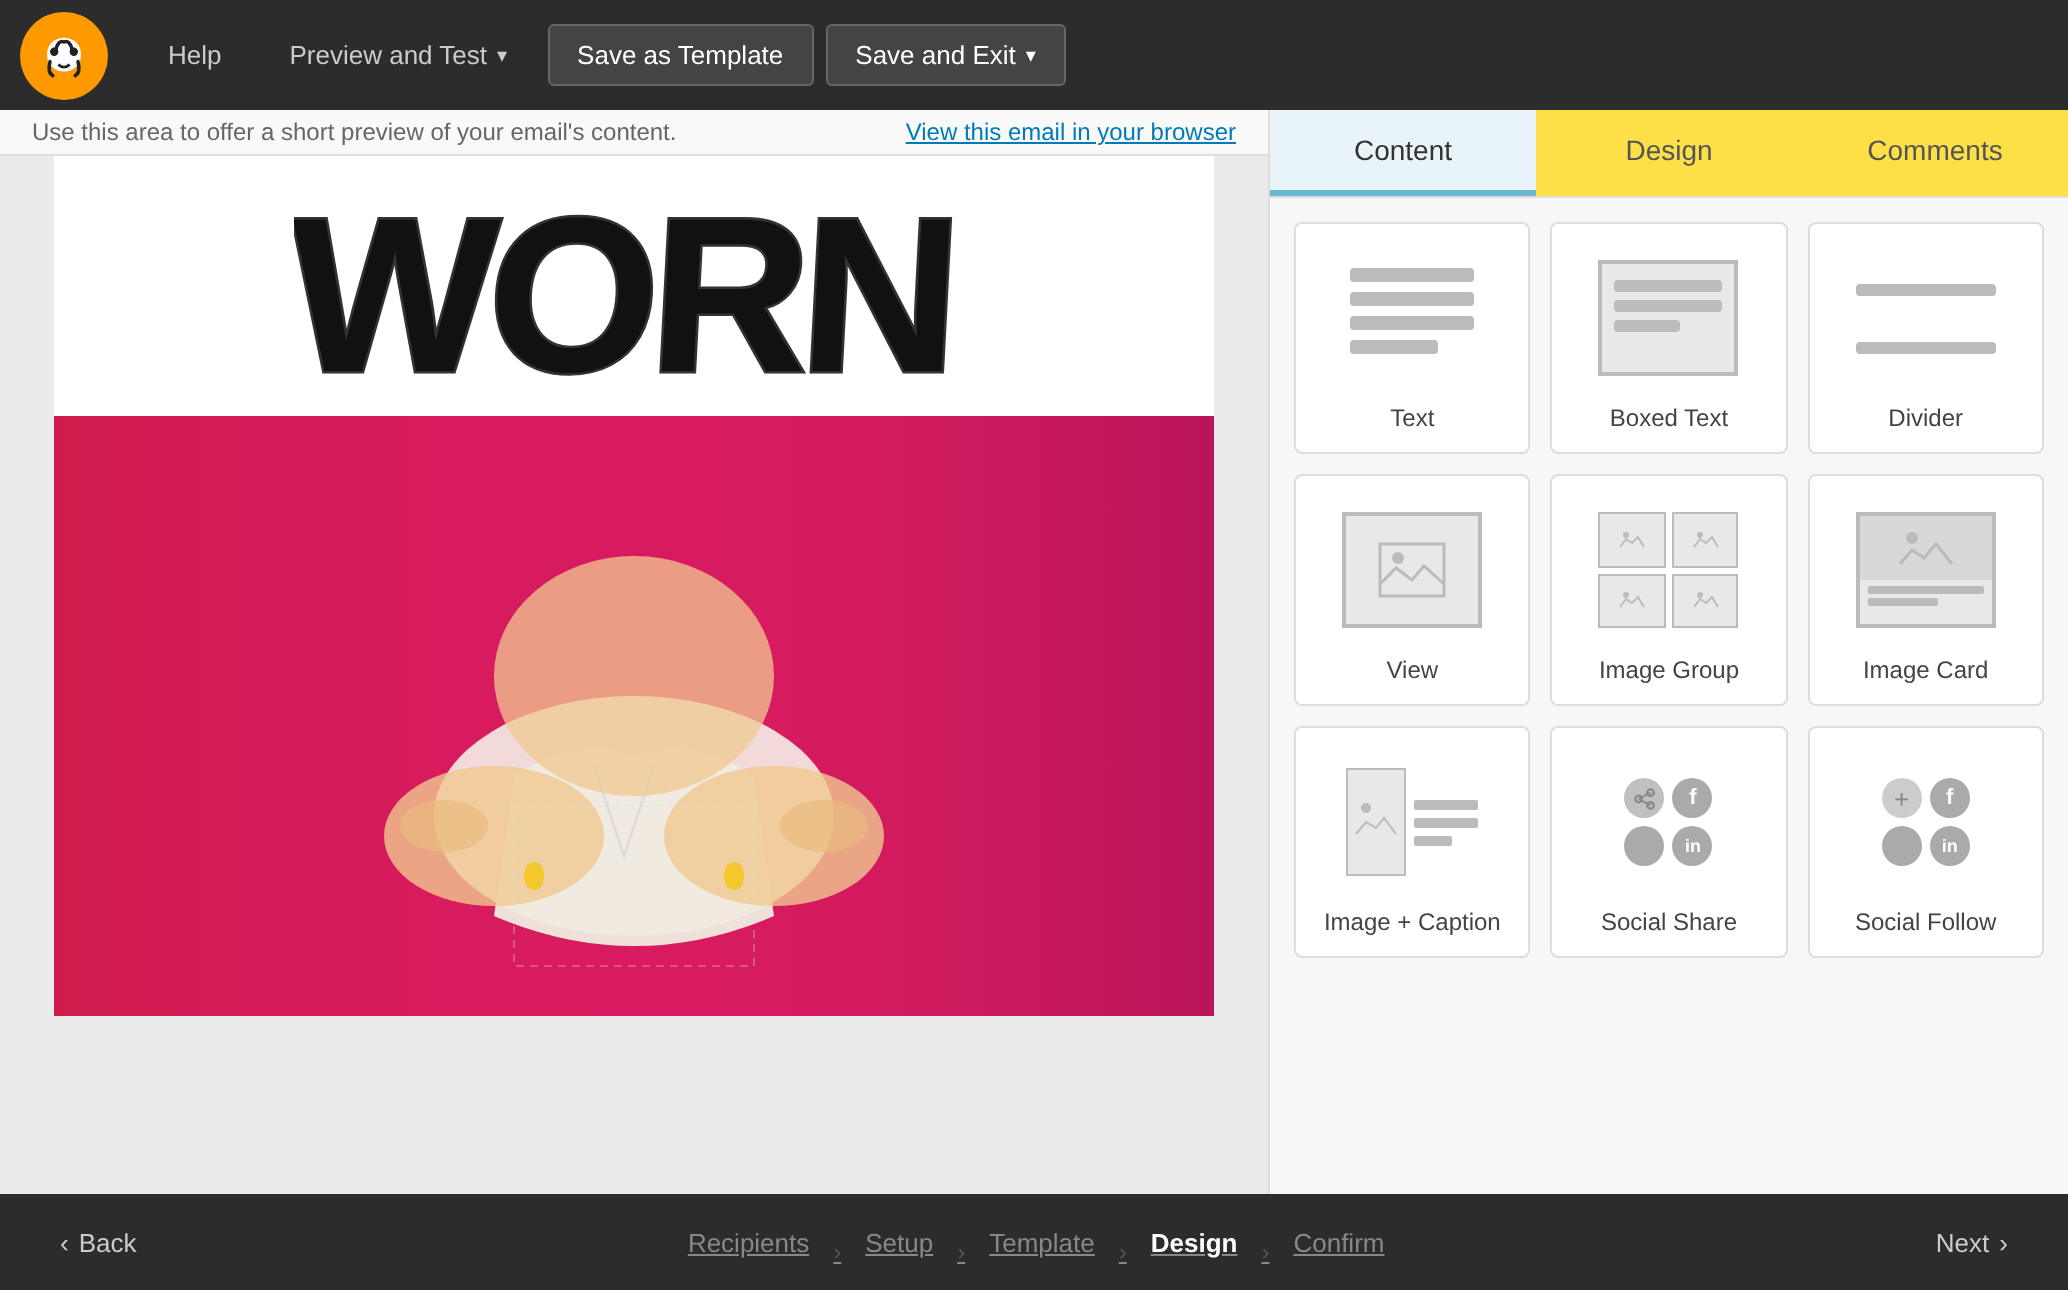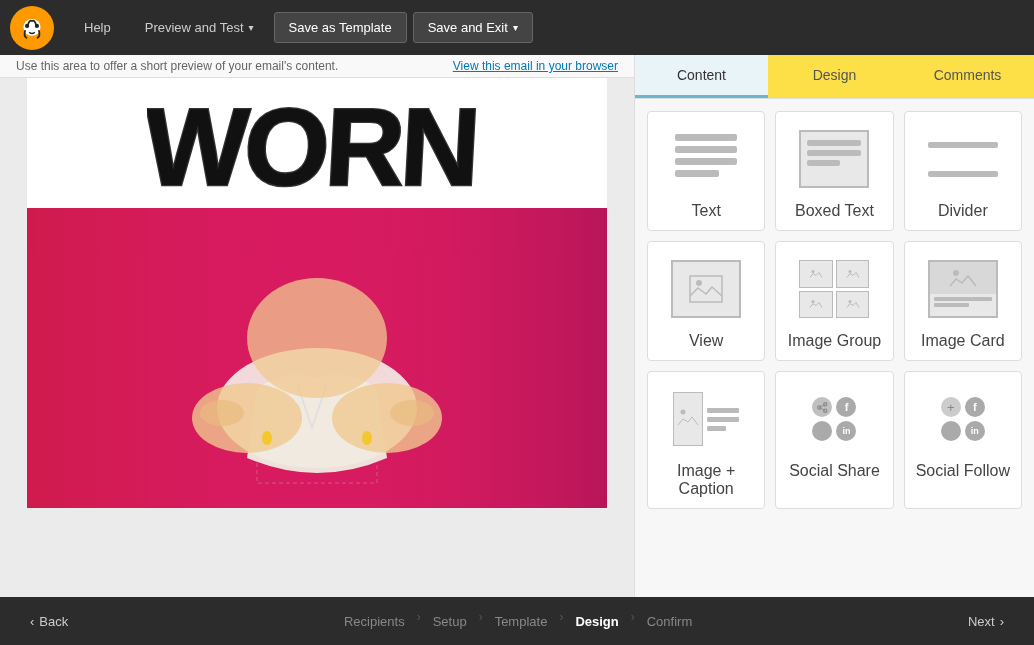--- a/index.html
+++ b/index.html
@@ -156,21 +156,21 @@
       align-items: center;
       gap: 8px;
       cursor: pointer;
       transition: border-color 0.15s;
     }
     .block-icon {
       width: 80px; height: 70px;
       display: flex; align-items: center; justify-content: center;
     }
     .block-label {
-      font-size: 16px; color: #444; text-align: center;
+      font-size: 12px; color: #444; text-align: center;
     }
 
     
     .icon-text {
       width: 70px; height: 58px;
       display: flex; flex-direction: column; gap: 5px; padding: 4px;
     }
     .icon-text .line {
       height: 7px; background: #bbb; border-radius: 2px; width: 100%;
     }
@@ -273,21 +273,21 @@
     }
     .bottom-left, .bottom-right {
       display: flex; align-items: center; gap: 6px;
     }
     .bottom-btn {
       color: #ccc; font-size: 13px; background: transparent; border: none;
       cursor: pointer; display: flex; align-items: center; gap: 5px;
       padding: 6px 10px; border-radius: 3px;
     }
     .breadcrumb-nav {
-      display: flex; align-items: flex-start; gap: 4px; color: #888; font-size: 13px;
+      display: flex; align-items: flex-end; gap: 4px; color: #888; font-size: 13px; text-decoration: underline;
     }
     .breadcrumb-step { padding: 4px 8px; cursor: pointer; }
     .breadcrumb-step.active { color: #fff; font-weight: bold; }
     .breadcrumb-sep { color: #555; font-size: 12px; }
 
     
     .content-blocks::-webkit-scrollbar { width: 6px; }
     .content-blocks::-webkit-scrollbar-thumb { background: #ccc; border-radius: 3px; }
     .email-canvas::-webkit-scrollbar { width: 6px; }
     .email-canvas::-webkit-scrollbar-thumb { background: #bbb; border-radius: 3px; }

